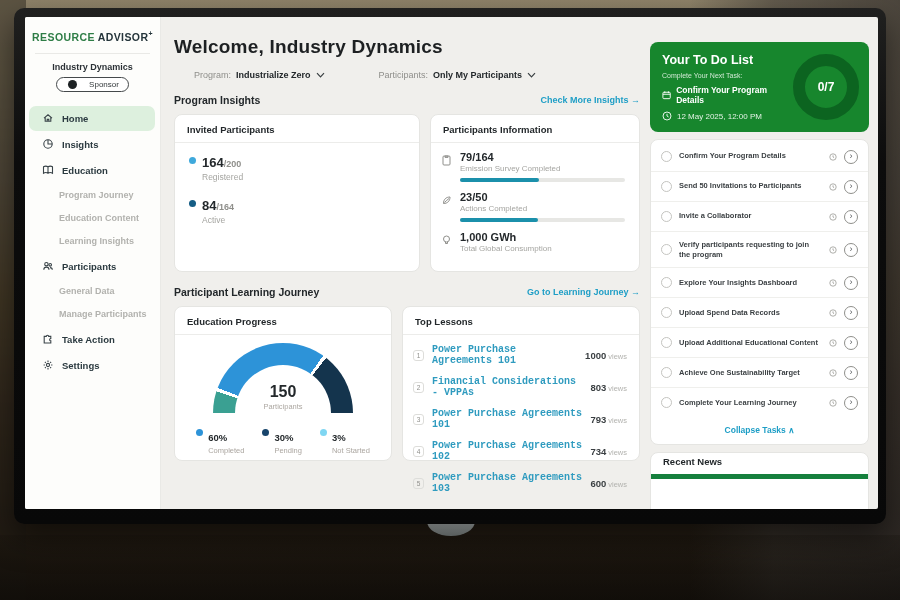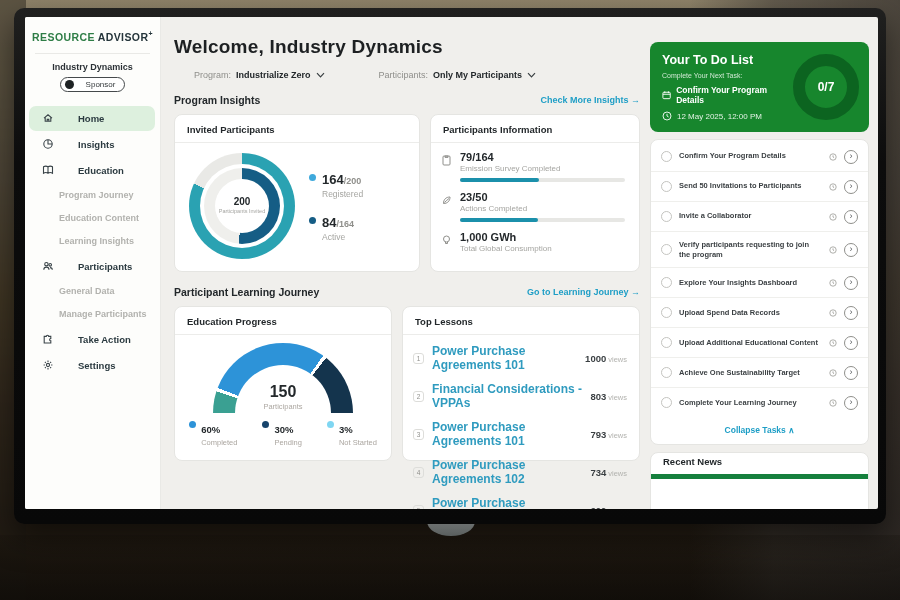--- a/index.html
+++ b/index.html
@@ -17,24 +17,24 @@
     box-shadow:0 14px 30px rgba(0,0,0,.5); }
   .screen { width:100%; height:100%; background:#f0efec; border-radius:2px; overflow:hidden; display:flex; }
 
   
   .sidebar { width:136px; flex:none; background:#fdfdfb; border-right:1px solid #e9e9e6; padding-top:13px; }
   .brand { text-align:center; font-size:10.5px; font-weight:bold; letter-spacing:.4px; }
   .brand .b1 { color:#2e7d46; } .brand .b2 { color:#25353b; } .brand sup { font-size:7px; color:#25353b; }
   .side-div { height:1px; background:#e9e9e6; margin:10px 10px 8px; }
   .org { text-align:center; font-size:9px; font-weight:bold; color:#2b3136; }
   .badge { display:flex; justify-content:center; margin-top:5px; }
-  .badge-pill { display:inline-flex; align-items:flex-end; gap:12px; border:1px solid #45494b; border-radius:9px; padding:2px 9px 2px 4px; font-size:8px; color:#33383b; background:#fff; }
+  .badge-pill { display:inline-flex; align-items:flex-end; gap:12px; border:1px solid #45494b; border-radius:9px; padding:2px 9px 2px 11px; font-size:8px; color:#33383b; background:#fff; }
   .badge-dot { width:9px; height:9px; background:#1d2224; border-radius:50%; display:inline-flex; align-items:center; justify-content:center; color:#fff; font-size:6px; }
   .nav { margin-top:14px; }
-  .nav-item { display:flex; align-items:center; gap:24px; height:25px; padding-left:13px; margin:1px 5px 1px 4px; border-radius:7px;
+  .nav-item { display:flex; align-items:center; gap:8px; height:25px; padding-left:13px; margin:1px 5px 1px 4px; border-radius:7px;
     font-size:9.5px; font-weight:bold; color:#2b3a40; cursor:default; }
   .nav-item svg { flex:none; stroke:#3a4449; }
   .nav-item.active { background:#ddf0de; }
   .nav-sub { display:block; height:23px; line-height:23px; padding-left:34px; font-size:9px; color:#b2b2ae; font-weight:bold; }
 
   
   .main { flex:1; min-width:0; padding:19px 10px 0 13px; }
   .h1 { font-size:19px; font-weight:bold; color:#1d2022; letter-spacing:.2px; }
   .filters { display:flex; gap:34px; margin-top:12px; align-items:center; }
   .filter { display:flex; align-items:center; gap:5px; font-size:9px;padding-left:20px; }
@@ -76,31 +76,31 @@
 
   
   .card-edu { width:218px; height:155px; }
   .gauge-wrap { display:flex; flex-direction:column; align-items:center; padding-top:8px; }
   .gauge { position:relative; width:140px; height:70px; overflow:hidden; }
   .gauge-arc { position:absolute; left:0; top:0; width:140px; height:140px; border-radius:50%;
     background:conic-gradient(from 270deg,#3aa092 0deg 18deg,#fff 18deg 21deg,#2d93d8 21deg 125deg,#fff 125deg 128deg,#14344d 128deg 180deg,#fff 180deg 360deg); }
   .gauge-hole { position:absolute; left:22px; top:22px; width:96px; height:96px; border-radius:50%; background:#fff; display:flex; flex-direction:column; align-items:center; justify-content:flex-start; padding-top:18px; }
   .gauge-hole .gv { font-size:16px; font-weight:bold; color:#23282b; }
   .gauge-hole .gl { font-size:7.5px; color:#ada8a2; margin-top:1px; }
-  .edu-legend { display:flex; gap:25px; margin-top:6px; }
+  .edu-legend { display:flex; gap:18px; margin-top:14px; }
   .edu-li { display:flex; gap:5px; align-items:flex-start; }
   .edu-li .leg-dot { margin-top:2px; }
   .edu-pct { font-size:9.5px; font-weight:bold; color:#23282b; }
   .edu-lab { font-size:7.5px; color:#aba6a0; margin-top:1px; }
 
   
   .card-lessons { flex:1; height:155px; }
   .lesson-row { display:flex; align-items:center; gap:8px; padding:5px 12px 5px 10px; }
   .lesson-rank { width:11px; height:11px; border:1px solid #ddddda; border-radius:3px; font-size:6.5px; color:#8f8f8b; display:flex; align-items:center; justify-content:center; flex:none; }
-  .lesson-title { flex:1; font-size:12px; font-weight:bold; color:#2f9bbf; }
+  .lesson-title { flex:1; font-size:10px; font-weight:bold; color:#2f9bbf;font-family:Liberation Mono, monospace; }
   .lesson-views { font-size:9.5px; font-weight:bold; color:#3a3f42; }
   .lesson-suffix { font-size:7.5px; color:#b2b2ae; margin-left:2px; font-weight:normal; }
 
   
   .right { width:228px; flex:none; padding:25px 9px 0 0; }
   .todo-green { background:#17862d; border-radius:8px; padding:11px 10px 11px 12px; display:flex; gap:6px; color:#fff; }
   .tg-left { flex:1; }
   .tg-title { font-size:12.5px; font-weight:bold; }
   .tg-sub { font-size:7px; color:#cfe8d2; margin-top:5px; }
   .tg-task { display:flex; align-items:center; gap:5px; font-size:8.5px; font-weight:bold; margin-top:6px; }
@@ -214,30 +214,20 @@
     <div class="sect">
       <span class="sect-title">Program Insights</span>
       <span class="sect-link"><span>Check More Insights</span>&nbsp;<span>→</span></span>
     </div>
 
     <div class="cards">
 
       <div class="card card-invited">
         <div class="card-h">Invited Participants</div>
         <div class="inv-body">
-          <div class="donut">
-            <div class="d2">
-                  <div class="d3">
-              <div class="hole">
-                <span class="hv">200</span>
-                <span class="hl">Participants Invited</span>
-              </div>
-            </div>
-                </div>
-          </div>
           <div class="inv-legend">
             <div class="leg-item">
               <span class="leg-dot" style="background: rgb(63, 169, 220);"></span>
               <span>
                 <span class="leg-val">164</span><span class="leg-total">/200</span>
                 <div class="leg-lab">Registered</div>
               </span>
             </div>
             <div class="leg-item">
               <span class="leg-dot" style="background: rgb(21, 93, 133);"></span>

